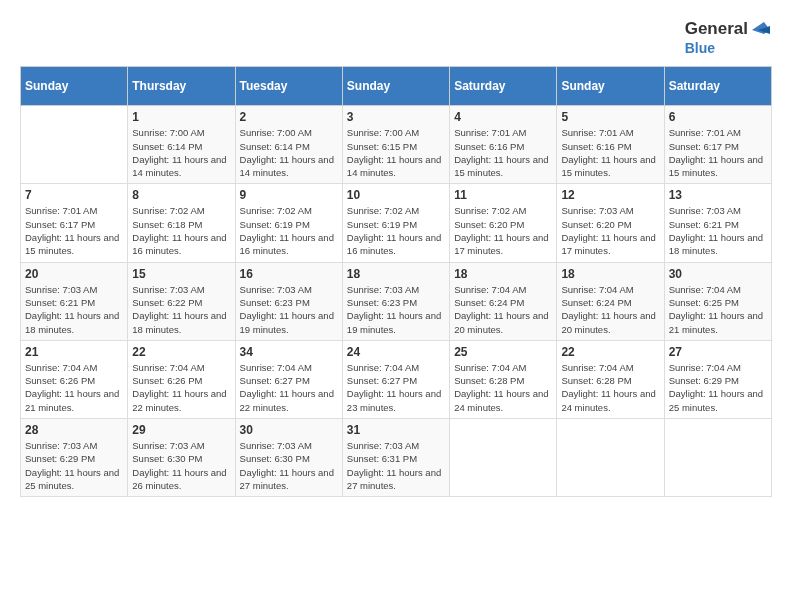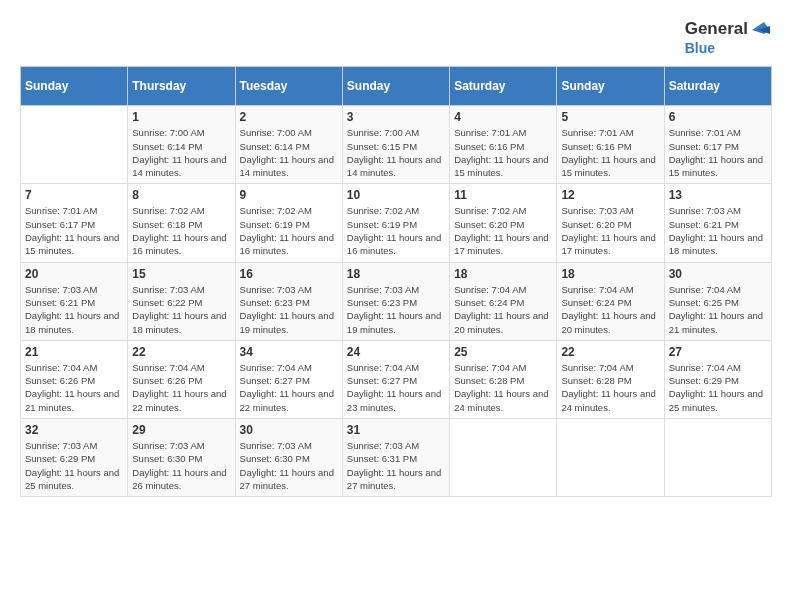--- a/index.html
+++ b/index.html
@@ -222,21 +222,21 @@
           <span class="day-number">22</span>
           <div class="day-detail">Sunrise: 7:04 AM<br>Sunset: 6:28 PM<br>Daylight: 11 hours and 24 minutes.</div>
         </td>
         <td>
           <span class="day-number">27</span>
           <div class="day-detail">Sunrise: 7:04 AM<br>Sunset: 6:29 PM<br>Daylight: 11 hours and 25 minutes.</div>
         </td>
       </tr>
       <tr>
         <td>
-          <span class="day-number">32</span>
+          <span class="day-number">28</span>
           <div class="day-detail">Sunrise: 7:03 AM<br>Sunset: 6:29 PM<br>Daylight: 11 hours and 25 minutes.</div>
         </td>
         <td>
           <span class="day-number">29</span>
           <div class="day-detail">Sunrise: 7:03 AM<br>Sunset: 6:30 PM<br>Daylight: 11 hours and 26 minutes.</div>
         </td>
         <td>
           <span class="day-number">30</span>
           <div class="day-detail">Sunrise: 7:03 AM<br>Sunset: 6:30 PM<br>Daylight: 11 hours and 27 minutes.</div>
         </td>

